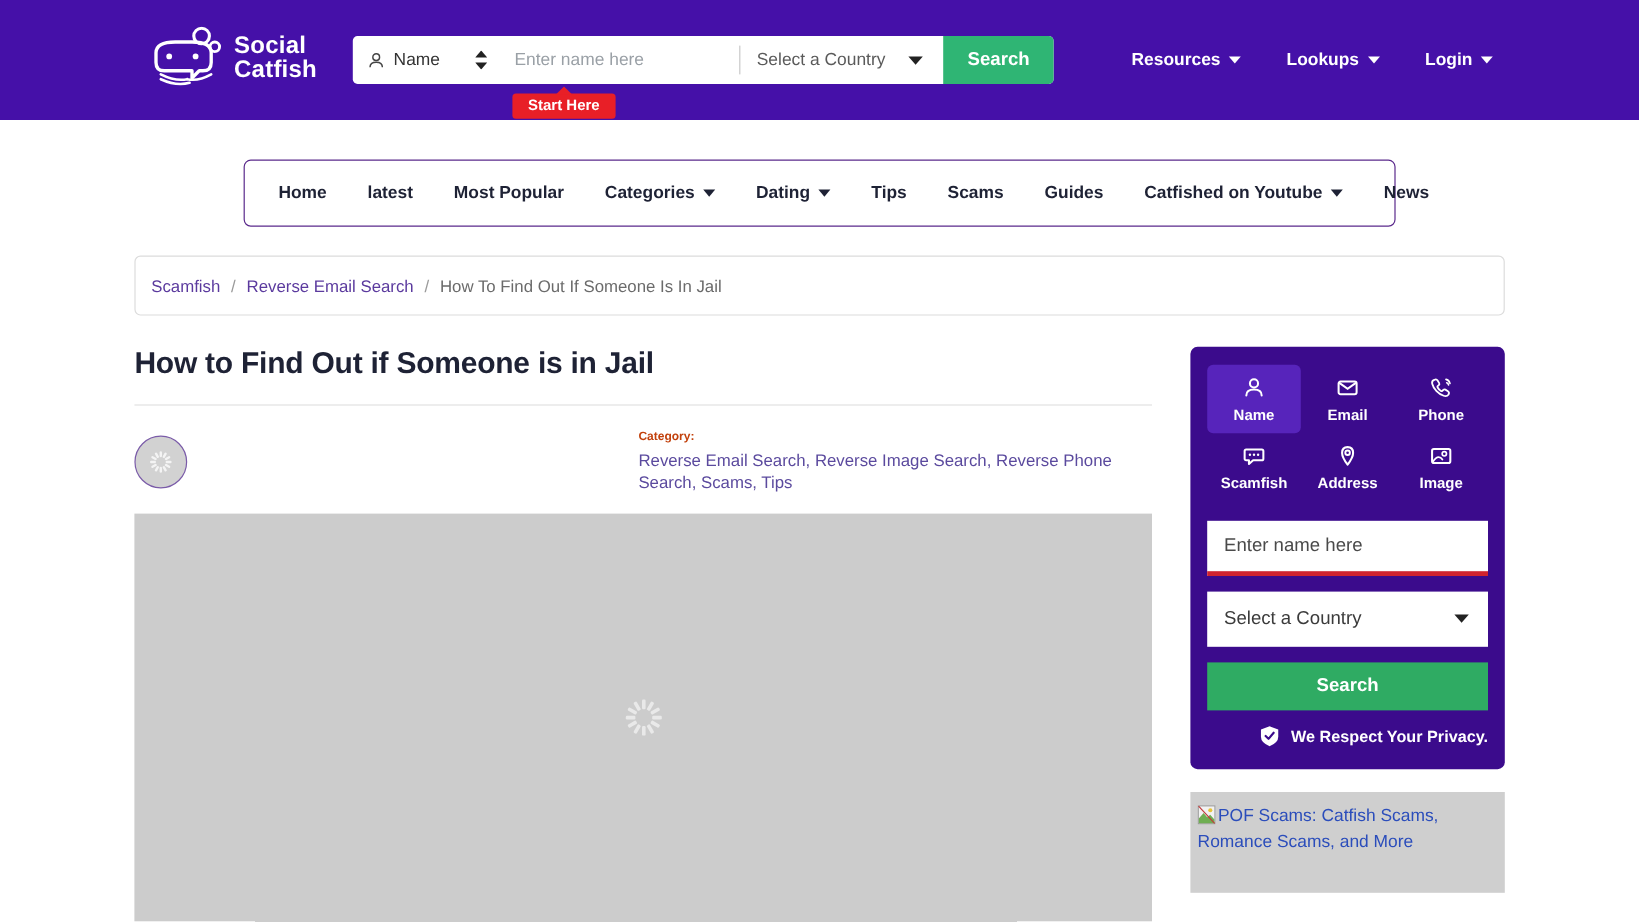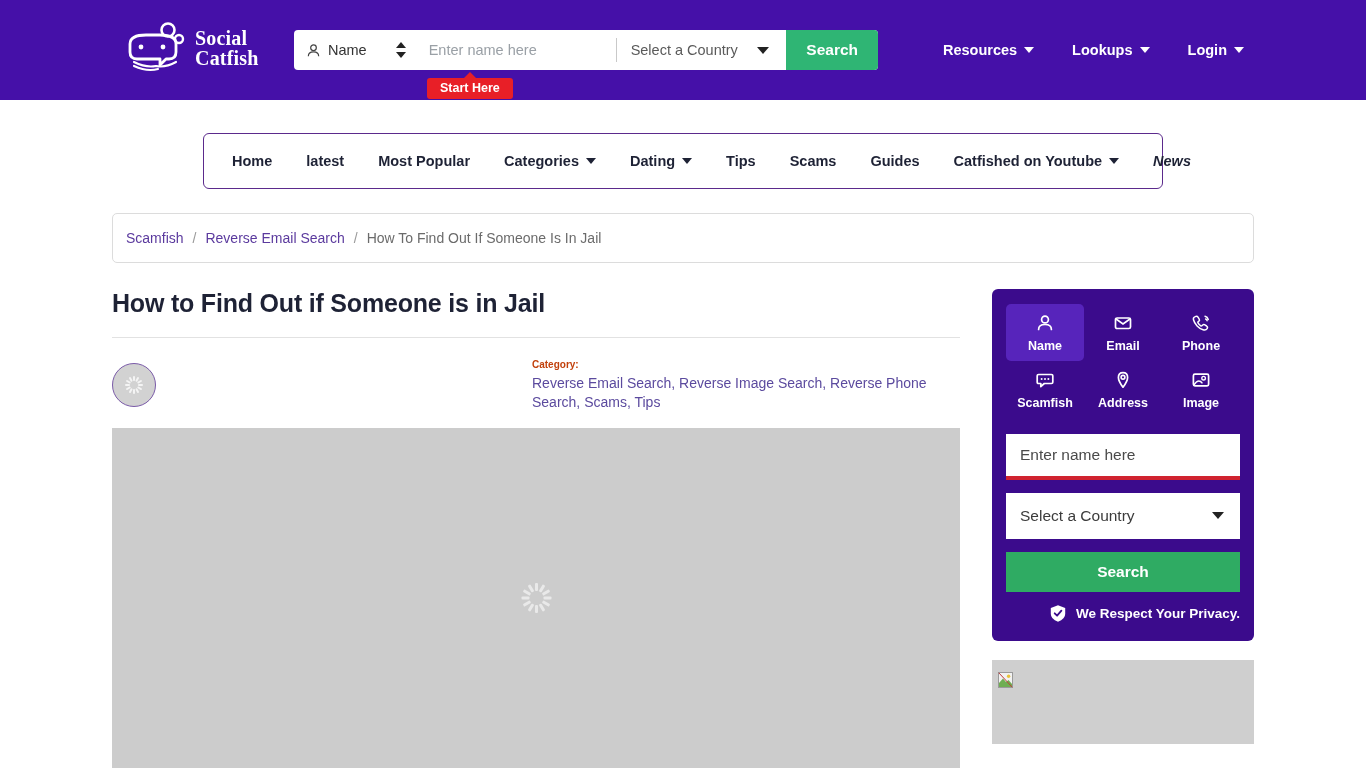--- a/index.html
+++ b/index.html
@@ -13,21 +13,21 @@
   
   .header {
     position: relative;
     height: 100px;
     background: #4510a8;
     display: flex;
     align-items: center;
   }
   .logo-wrap {
     position: absolute; left: 124px; top: 22px;
-    display: flex; align-items: center; gap: 9px; font-family: Liberation Serif, serif;
+    display: flex; align-items: center; gap: 9px;
   }
   .logo-mark { width: 62px; height: 52px; }
   .logo-text {
     color: #fff; font-weight: bold; font-size: 20px; line-height: 20px;
     letter-spacing: .2px;
   }
 
   .searchbar {
     position: absolute; left: 294px; top: 30px;
     width: 584px; height: 40px;
@@ -101,21 +101,21 @@
     margin: 33px auto 0; width: 960px; height: 56px;
     border: 1px solid #5b2a8c; border-radius: 6px;
     display: flex; align-items: center; padding: 0 28px;
     background: #fff;
   }
   .nav-item {
     color: #1e2235; font-size: 14.5px; font-weight: bold;
     margin-right: 34px; display: flex; align-items: center; gap: 7px;
     cursor: pointer; white-space: nowrap;
   }
-  .nav-item:last-child { margin-right: 17px; font-style: italic; }
+  .nav-item:last-child { margin-right: 17px; }
   .caret-dark {
     width: 0; height: 0;
     border-left: 5px solid transparent; border-right: 5px solid transparent;
     border-top: 6px solid #1e2235;
   }
 
   
   .crumbwrap {
     margin: 24px auto 0; width: 1142px; height: 50px;
     border: 1px solid #dcdcdc; border-radius: 5px;
@@ -462,17 +462,17 @@
       </div>
     </div>
 
     <div class="promo">
       <div class="promo-alt">
         <svg class="broken-img" viewBox="0 0 15 16">
           <rect x="0.5" y="0.5" width="14" height="15" fill="#f2f2f2" stroke="#9a9a9a"></rect>
           <path d="M1 11 L5 6.5 L8 10 L10.5 8 L14 12 L14 15 L1 15 Z" fill="#6fae52"></path>
           <circle cx="10.6" cy="4.2" r="1.7" fill="#e8c33a"></circle>
           <path d="M0.8 0.8 L14.2 15.2" stroke="#c23b3b" stroke-width="1"></path>
-        </svg>
+        </svg><span>POF Scams: Catfish Scams, Romance Scams, and More</span>
       </div>
     </div>
   </div>
 </div>
 
 </body></html>

